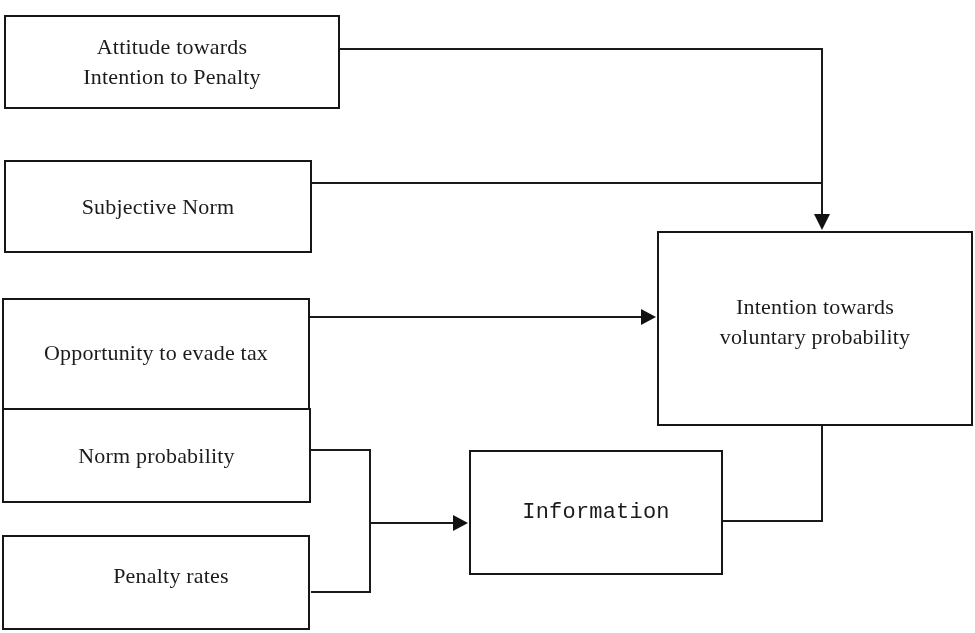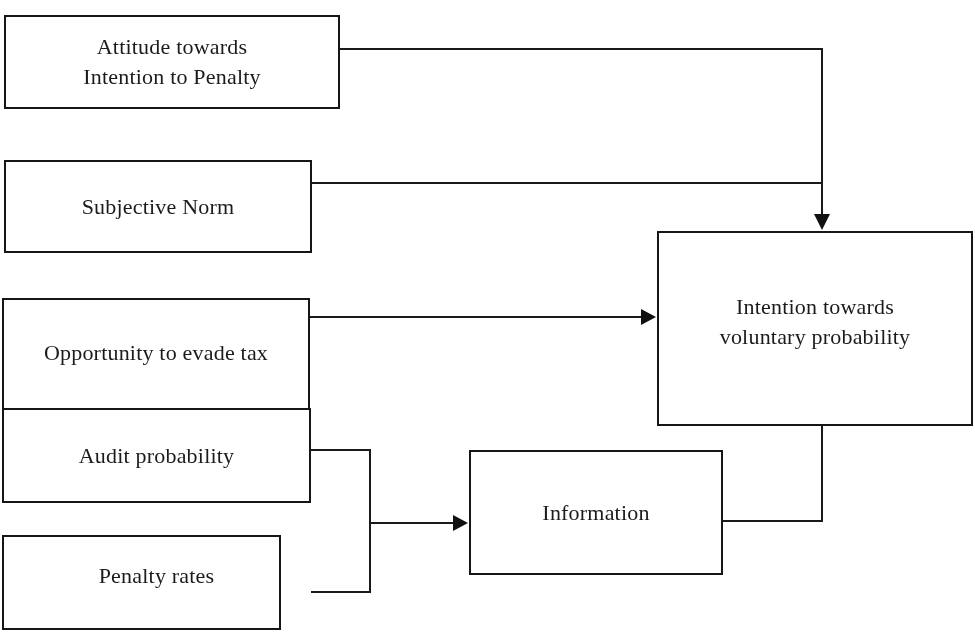--- a/index.html
+++ b/index.html
@@ -46,22 +46,22 @@
     line-height: 1.35;
     letter-spacing: 0.2px;
   }
   .node.lift { padding-bottom: 14px; }
   .node span { display: block; white-space: nowrap; }
 
   .node-attitude    { left: 4px;   top: 15px;   width: 336px; height: 94px;  }
   .node-subjective  { left: 4px;   top: 133px; width: 308px; height: 93px; margin-top: 27px;  }
   .node-opportunity { left: 2px;   top: 268px; width: 308px; height: 123px; margin-top: 30px;  }
   .node-audit       { left: 2px;   top: 408px; width: 309px; height: 95px;  }
-  .node-penalty     { left: 2px;   top: 535px; width: 279px; height: 95px; padding-left: 30px;  }
-  .node-information { left: 469px; top: 450px; width: 254px; height: 125px; }
+  .node-penalty     { left: 2px;   top: 535px; width: 308px; height: 95px; padding-left: 30px;  }
+  .node-information { left: 469px; top: 450px; width: 254px; height: 125px; font-family: Liberation Mono, monospace; }
   .node-intention   { left: 657px; top: 231px; width: 316px; height: 195px; }
 </style>
 </head>
 <body>
 
 <div class="canvas">
 
   <svg class="connector-layer" viewBox="0 0 975 633" xmlns="http://www.w3.org/2000/svg">
 
     <path d="M312,49 L822,49 L822,216"></path>
@@ -89,21 +89,21 @@
 
   <div class="node node-subjective">
     <span>Subjective Norm</span>
   </div>
 
   <div class="node node-opportunity lift">
     <span>Opportunity to evade tax</span>
   </div>
 
   <div class="node node-audit">
-    <span>Audit probability</span>
+    <span>Norm probability</span>
   </div>
 
   <div class="node node-penalty lift">
     <span>Penalty rates</span>
   </div>
 
   <div class="node node-information">
     <span>Information</span>
   </div>
 

